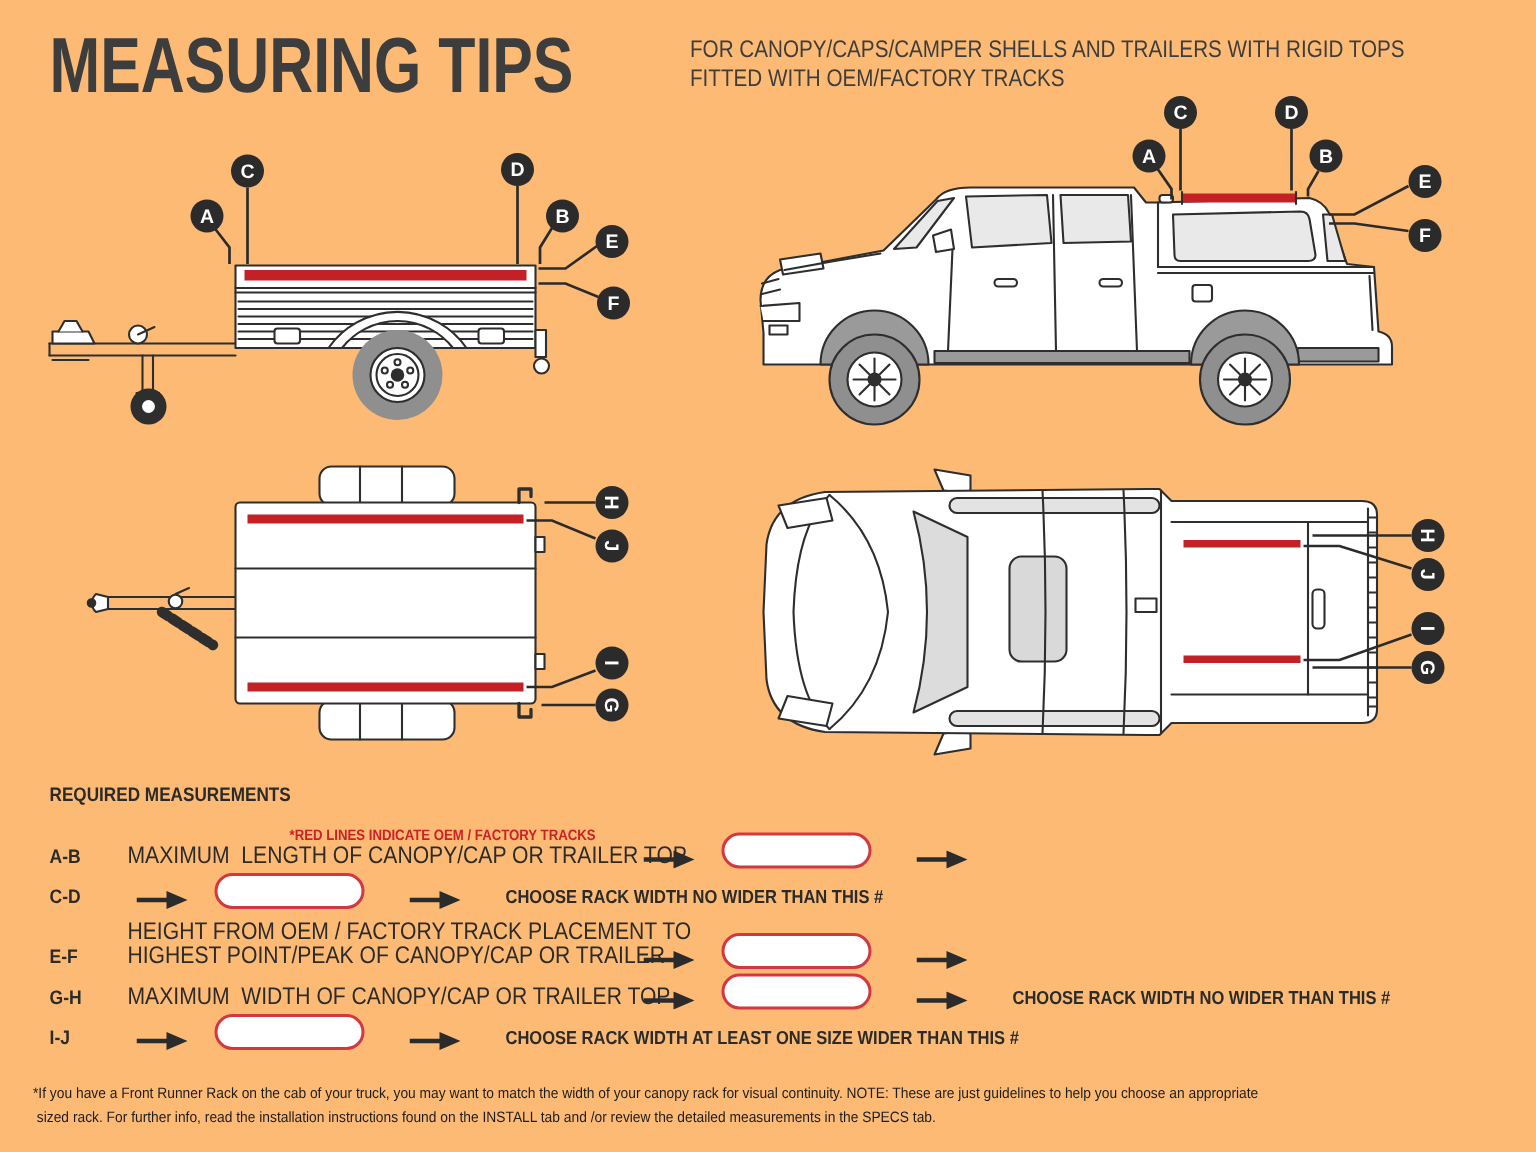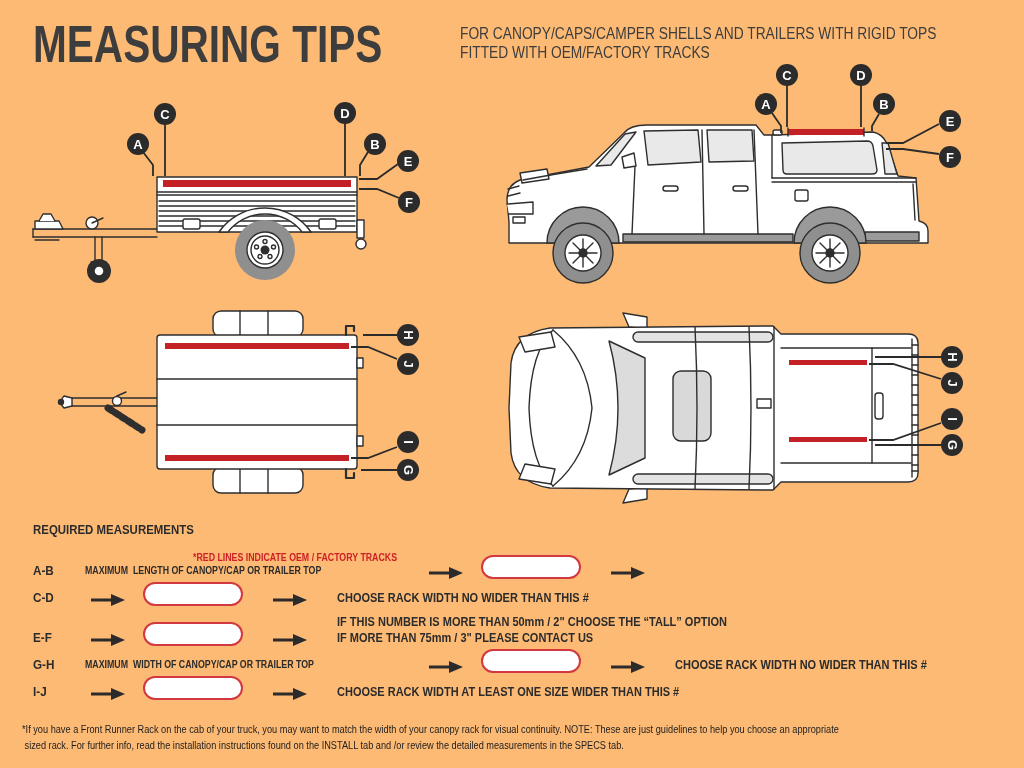--- a/index.html
+++ b/index.html
@@ -18,21 +18,21 @@
   .d-trailer-top{left:20px;top:302px;}
   .d-truck-top{left:495px;top:303px;}
   
   .sec-head{left:33px;top:522px;font-size:13px;font-weight:700;white-space:nowrap;}
   .sec-head .t1{display:inline-block;transform:scaleX(.88);transform-origin:0 50%;color:#2b2b2b;}
   .sec-legend{left:193px;top:552px;font-size:10px;font-weight:700;color:#cc2127;white-space:nowrap;}
   .sec-legend .t1{display:inline-block;transform:scaleX(.88);transform-origin:0 50%;}
   .mrow{position:absolute;left:33px;width:975px;display:flex;align-items:flex-end;gap:12px;}
   .m-key{width:40px;font-size:13px;font-weight:700;line-height:16px;padding-top:2px;}
   .m-key span{display:inline-block;transform:scaleX(.9);transform-origin:0 50%;white-space:pre;}
-  .m-desc{width:326px;font-size:10px;font-weight:700;line-height:16px;padding-top:3px;}
+  .m-desc{width:326px;font-size:16px;font-weight:400;line-height:16px;padding-top:3px;}
   .m-res{flex:1;font-size:12.5px;font-weight:700;line-height:16px;padding-top:3px;}
   .ln{transform:scaleX(.88);transform-origin:0 50%;white-space:pre;}
   .c-arrow1{width:46px;display:flex;justify-content:center;padding-top:6px;}
   .c-arrow2{width:70px;display:flex;justify-content:center;padding-top:6px;}
   .oval{width:96px;height:20px;border:2px solid #d13840;border-radius:13px;background:#fff;margin-top:-1px;}
   .r0{top:556px;} .r1{top:583px;} .r2{top:611px;} .r3{top:650px;} .r4{top:677px;}
   
   .footnote{left:22px;top:722px;font-size:10px;color:#1d1d1d;line-height:16px;}
   .footnote div{transform:scaleX(.92);transform-origin:0 50%;white-space:pre;}
   
@@ -333,37 +333,37 @@
         </svg>
       </div>
     <div class="m-res">
       <div class="ln">CHOOSE RACK WIDTH NO WIDER THAN THIS #</div>
         <div class="ln"></div>
     </div>
   </div>
 
   <div class="mrow r2">
     <div class="m-key"><span>E-F</span></div>
+    <div class="m-desc">
+      <div class="ln">HEIGHT FROM OEM / FACTORY TRACK PLACEMENT TO</div>
+        <div class="ln">HIGHEST POINT/PEAK OF CANOPY/CAP OR TRAILER</div>
+    </div>
     <div class="c-arrow1">
         <svg width="34" height="12" viewBox="0 0 34 12">
           <line x1="0" y1="6" x2="22" y2="6" stroke="#2b2b2b" stroke-width="3"></line>
           <path d="M20 0 L34 6 L20 12 Z" fill="#2b2b2b"></path>
         </svg>
       </div>
     <div class="oval"></div>
     <div class="c-arrow2">
         <svg width="34" height="12" viewBox="0 0 34 12">
           <line x1="0" y1="6" x2="22" y2="6" stroke="#2b2b2b" stroke-width="3"></line>
           <path d="M20 0 L34 6 L20 12 Z" fill="#2b2b2b"></path>
         </svg>
       </div>
-    <div class="m-res">
-      <div class="ln">IF THIS NUMBER IS MORE THAN 50mm / 2" CHOOSE THE “TALL” OPTION</div>
-        <div class="ln">IF MORE THAN 75mm / 3" PLEASE CONTACT US</div>
-    </div>
   </div>
 
   <div class="mrow r3">
     <div class="m-key"><span>G-H</span></div>
     <div class="m-desc">
       <div class="ln">MAXIMUM  WIDTH OF CANOPY/CAP OR TRAILER TOP</div>
         <div class="ln"></div>
     </div>
     <div class="c-arrow1">
         <svg width="34" height="12" viewBox="0 0 34 12">

